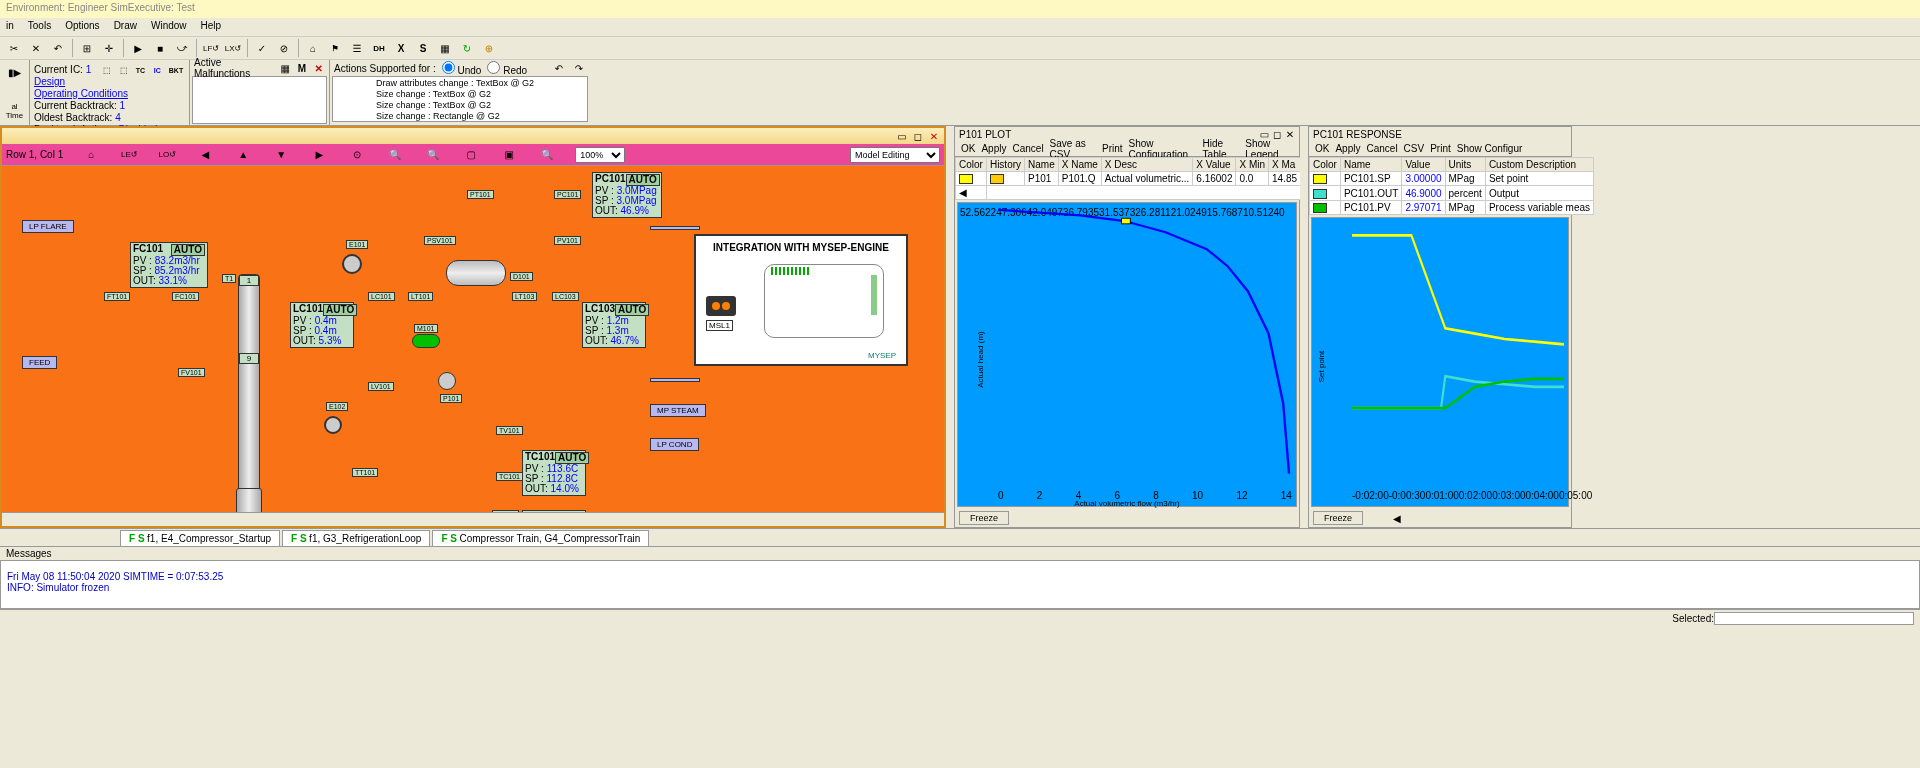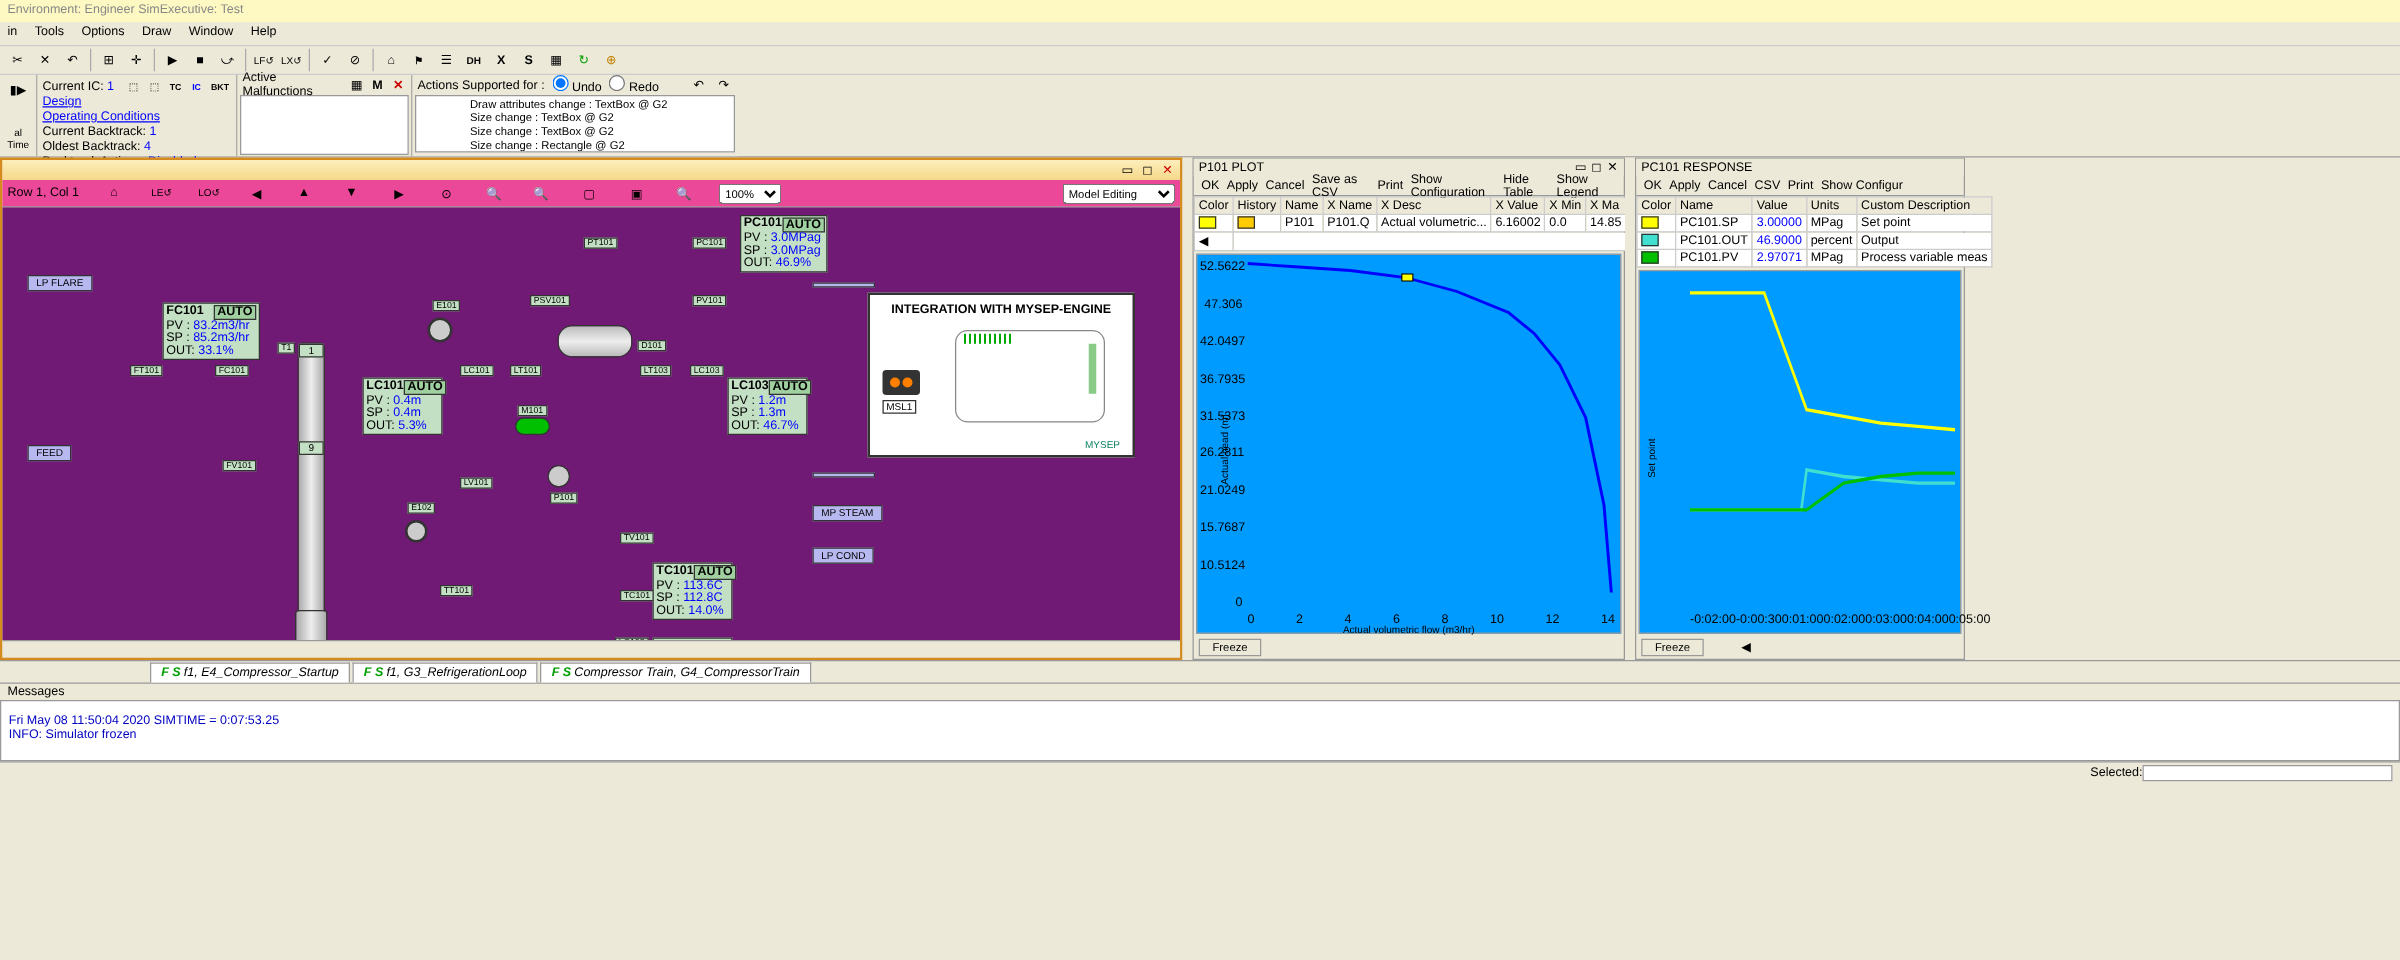--- a/index.html
+++ b/index.html
@@ -21,21 +21,21 @@
 .malf-body { height: 48px; background: #fff; border: 1px solid #999; margin: 0 2px; }
 .actions-panel { width: 260px; background: #ece9d8; }
 .actions-header { height: 16px; display: flex; align-items: center; padding: 0 4px; gap: 6px; }
 .actions-list { height: 46px; background: #fff; border: 1px solid #999; margin: 0 2px; overflow: hidden; padding: 1px 3px; }
 .actions-list div { line-height: 11px; font-size: 9px; margin-left: 40px; }
 
 .workspace { display: flex; height: 402px; }
 .flowsheet-pane { width: 946px; border: 2px solid #d68b1f; display: flex; flex-direction: column; }
 .fs-titlebar { height: 16px; background: linear-gradient(#fdeebb,#f5d88a); display: flex; justify-content: flex-end; align-items: center; padding: 0 4px; gap: 4px; }
 .fs-toolbar { height: 22px; background: #ec4899; display: flex; align-items: center; padding: 0 4px; gap: 18px; border-bottom: 1px solid #999; }
-.fs-canvas { flex: 1; background: #701a75; position: relative; overflow: hidden; }
+.fs-canvas { flex: 1; background: #f97316; position: relative; overflow: hidden; }
 .fs-scroll { height: 14px; background: #ece9d8; border-top: 1px solid #999; }
 
 .right-gap { width: 8px; background: #ece9d8; }
 .plot-pane { border: 1px solid #999; display: flex; flex-direction: column; background: #ece9d8; }
 .plot-pane.p1 { width: 346px; }
 .plot-pane.p2 { width: 264px; }
 .gap2 { width: 8px; background: #ece9d8; }
 .plot-title { height: 14px; background: #ece9d8; display: flex; align-items: center; justify-content: space-between; padding: 0 4px; font-size: 9px; }
 .plot-buttons { height: 16px; display: flex; align-items: center; gap: 6px; padding: 0 6px; font-size: 9px; border-bottom: 1px solid #999; }
 .plot-buttons span { cursor: pointer; }
@@ -47,37 +47,37 @@
 .freeze-btn { padding: 1px 10px; border: 1px solid #999; background: #ece9d8; cursor: pointer; font-size: 9px; }
 
 
 .databox { position: absolute; background: #c4e0c4; border: 1px solid #333; font-size: 8px; line-height: 10px; padding: 1px 2px; font-family: 'Courier New', monospace; }
 .databox .hdr { display: flex; justify-content: space-between; font-weight: bold; }
 .databox .auto { background: #a0d0a0; border: 1px solid #333; padding: 0 2px; }
 .tag { position: absolute; background: #c4e0c4; border: 1px solid #333; font-size: 7px; padding: 0 2px; }
 .stream { position: absolute; background: #b8b8f0; border: 1px solid #333; font-size: 8px; padding: 1px 6px; }
 .insetbox { position: absolute; background: #fff; border: 2px solid #333; padding: 6px; }
 
-.tabs-row { height: 18px; background: #ece9d8; border-top: 1px solid #999; display: flex; align-items: flex-end; padding-left: 120px; font-style: italic; }
+.tabs-row { height: 18px; background: #ece9d8; border-top: 1px solid #999; display: flex; align-items: flex-end; padding-left: 120px; }
 .tab { padding: 2px 8px; border: 1px solid #999; border-bottom: none; background: #fff; margin-right: 2px; font-size: 9px; cursor: pointer; }
 .tab .fs { color: #00a000; font-weight: bold; }
 
 .messages-hdr { height: 14px; background: #ece9d8; border-top: 1px solid #999; padding: 1px 6px; font-size: 10px; }
 .messages-body { height: 49px; background: #fff; border: 1px solid #999; padding: 2px 6px; font-size: 9px; overflow: hidden; }
 .messages-body .l1 { color: #c00080; }
 .messages-body .l2 { color: #0000c0; }
 .messages-body .l3 { color: #0000c0; }
 
 .statusbar { height: 18px; background: #ece9d8; border-top: 1px solid #999; display: flex; justify-content: flex-end; align-items: center; padding: 0 6px; font-size: 9px; }
 .statusbar input { width: 200px; height: 13px; border: 1px solid #999; }
 
 .colorbox { display: inline-block; width: 14px; height: 10px; border: 1px solid #333; vertical-align: middle; }
 
 
-.axis-y { position: absolute; left: 2px; top: 4px; bottom: 18px; width: 34px; display: flex; flex-direction: column; justify-content: space-between; font-size: 7px; color: #000; text-align: right; }
+.axis-y { position: absolute; left: 2px; top: 4px; bottom: 18px; width: 34px; display: flex; flex-direction: row; justify-content: space-between; font-size: 7px; color: #000; text-align: right; }
 .axis-x { position: absolute; left: 40px; right: 4px; bottom: 4px; height: 12px; display: flex; justify-content: space-between; font-size: 7px; color: #000; }
 .axis-label-y { position: absolute; left: -6px; top: 50%; transform: rotate(-90deg); transform-origin: center; font-size: 8px; color: #000; white-space: nowrap; }
 .axis-label-x { position: absolute; left: 0; right: 0; bottom: -2px; text-align: center; font-size: 8px; color: #000; }
 .curve { position: absolute; left: 40px; right: 4px; top: 4px; bottom: 18px; }
 </style>
 </head>
 <body>
 
 <div class="titlebar">Environment: Engineer     SimExecutive: Test</div>
 

